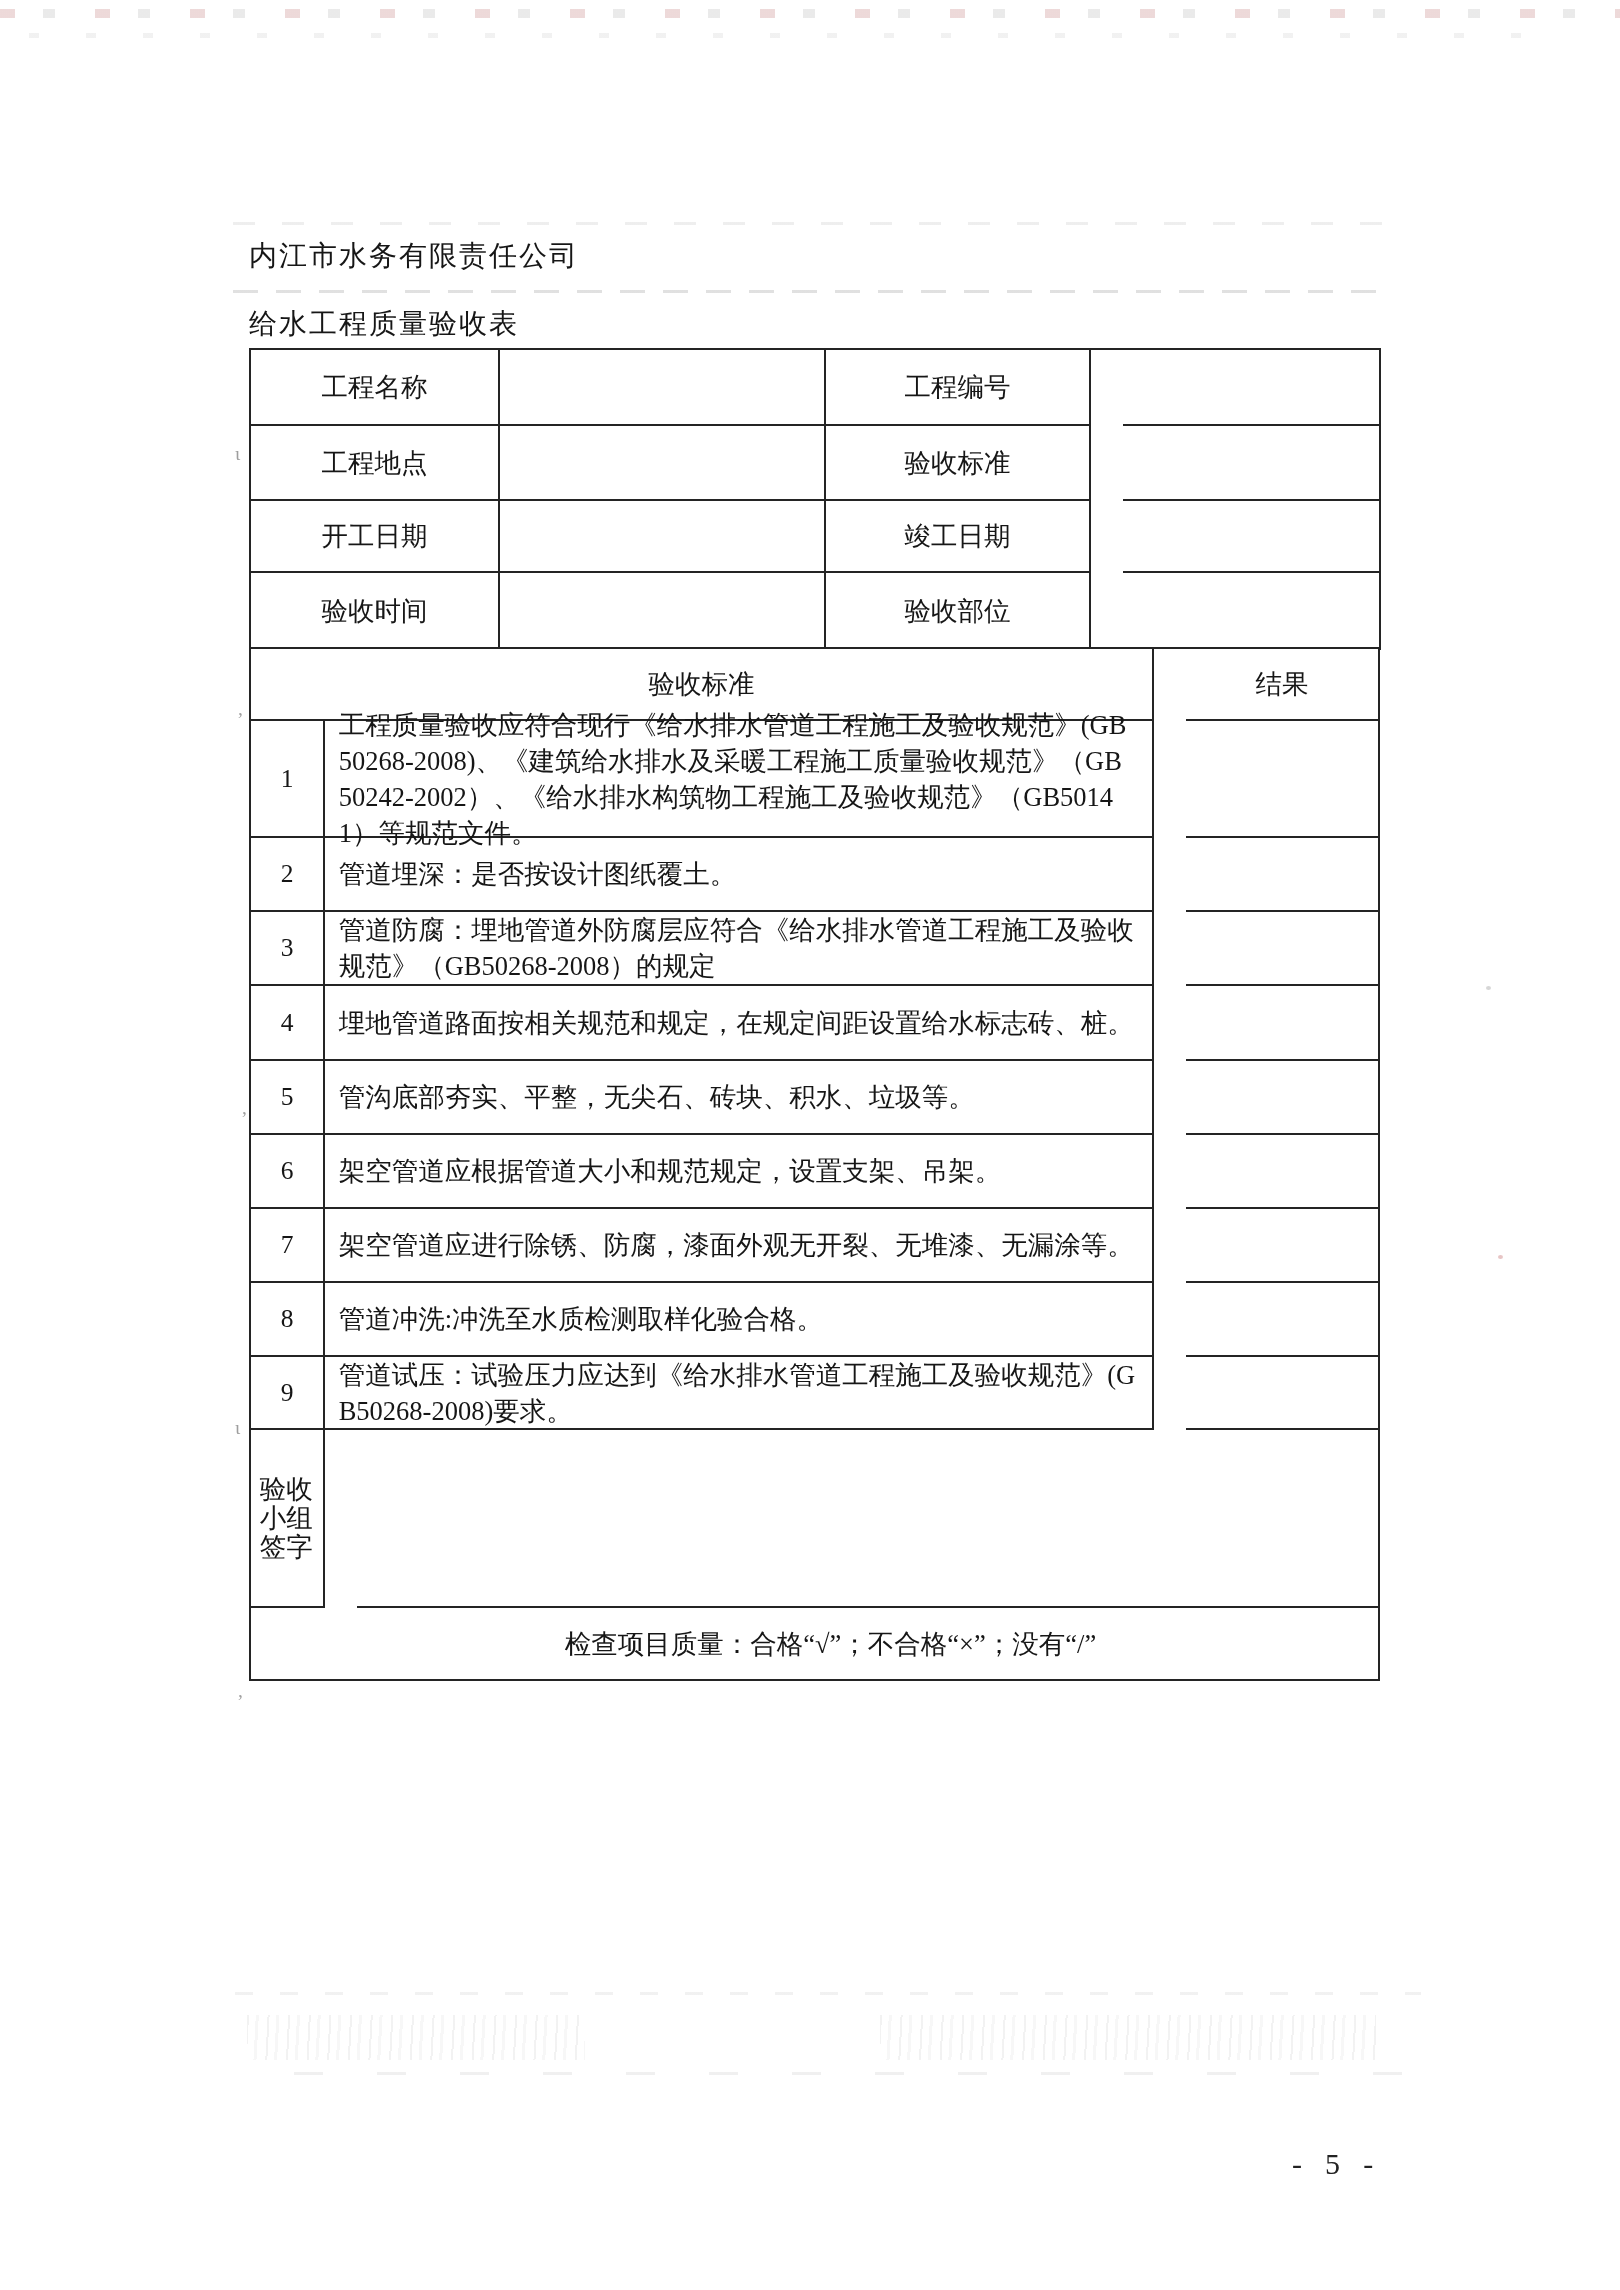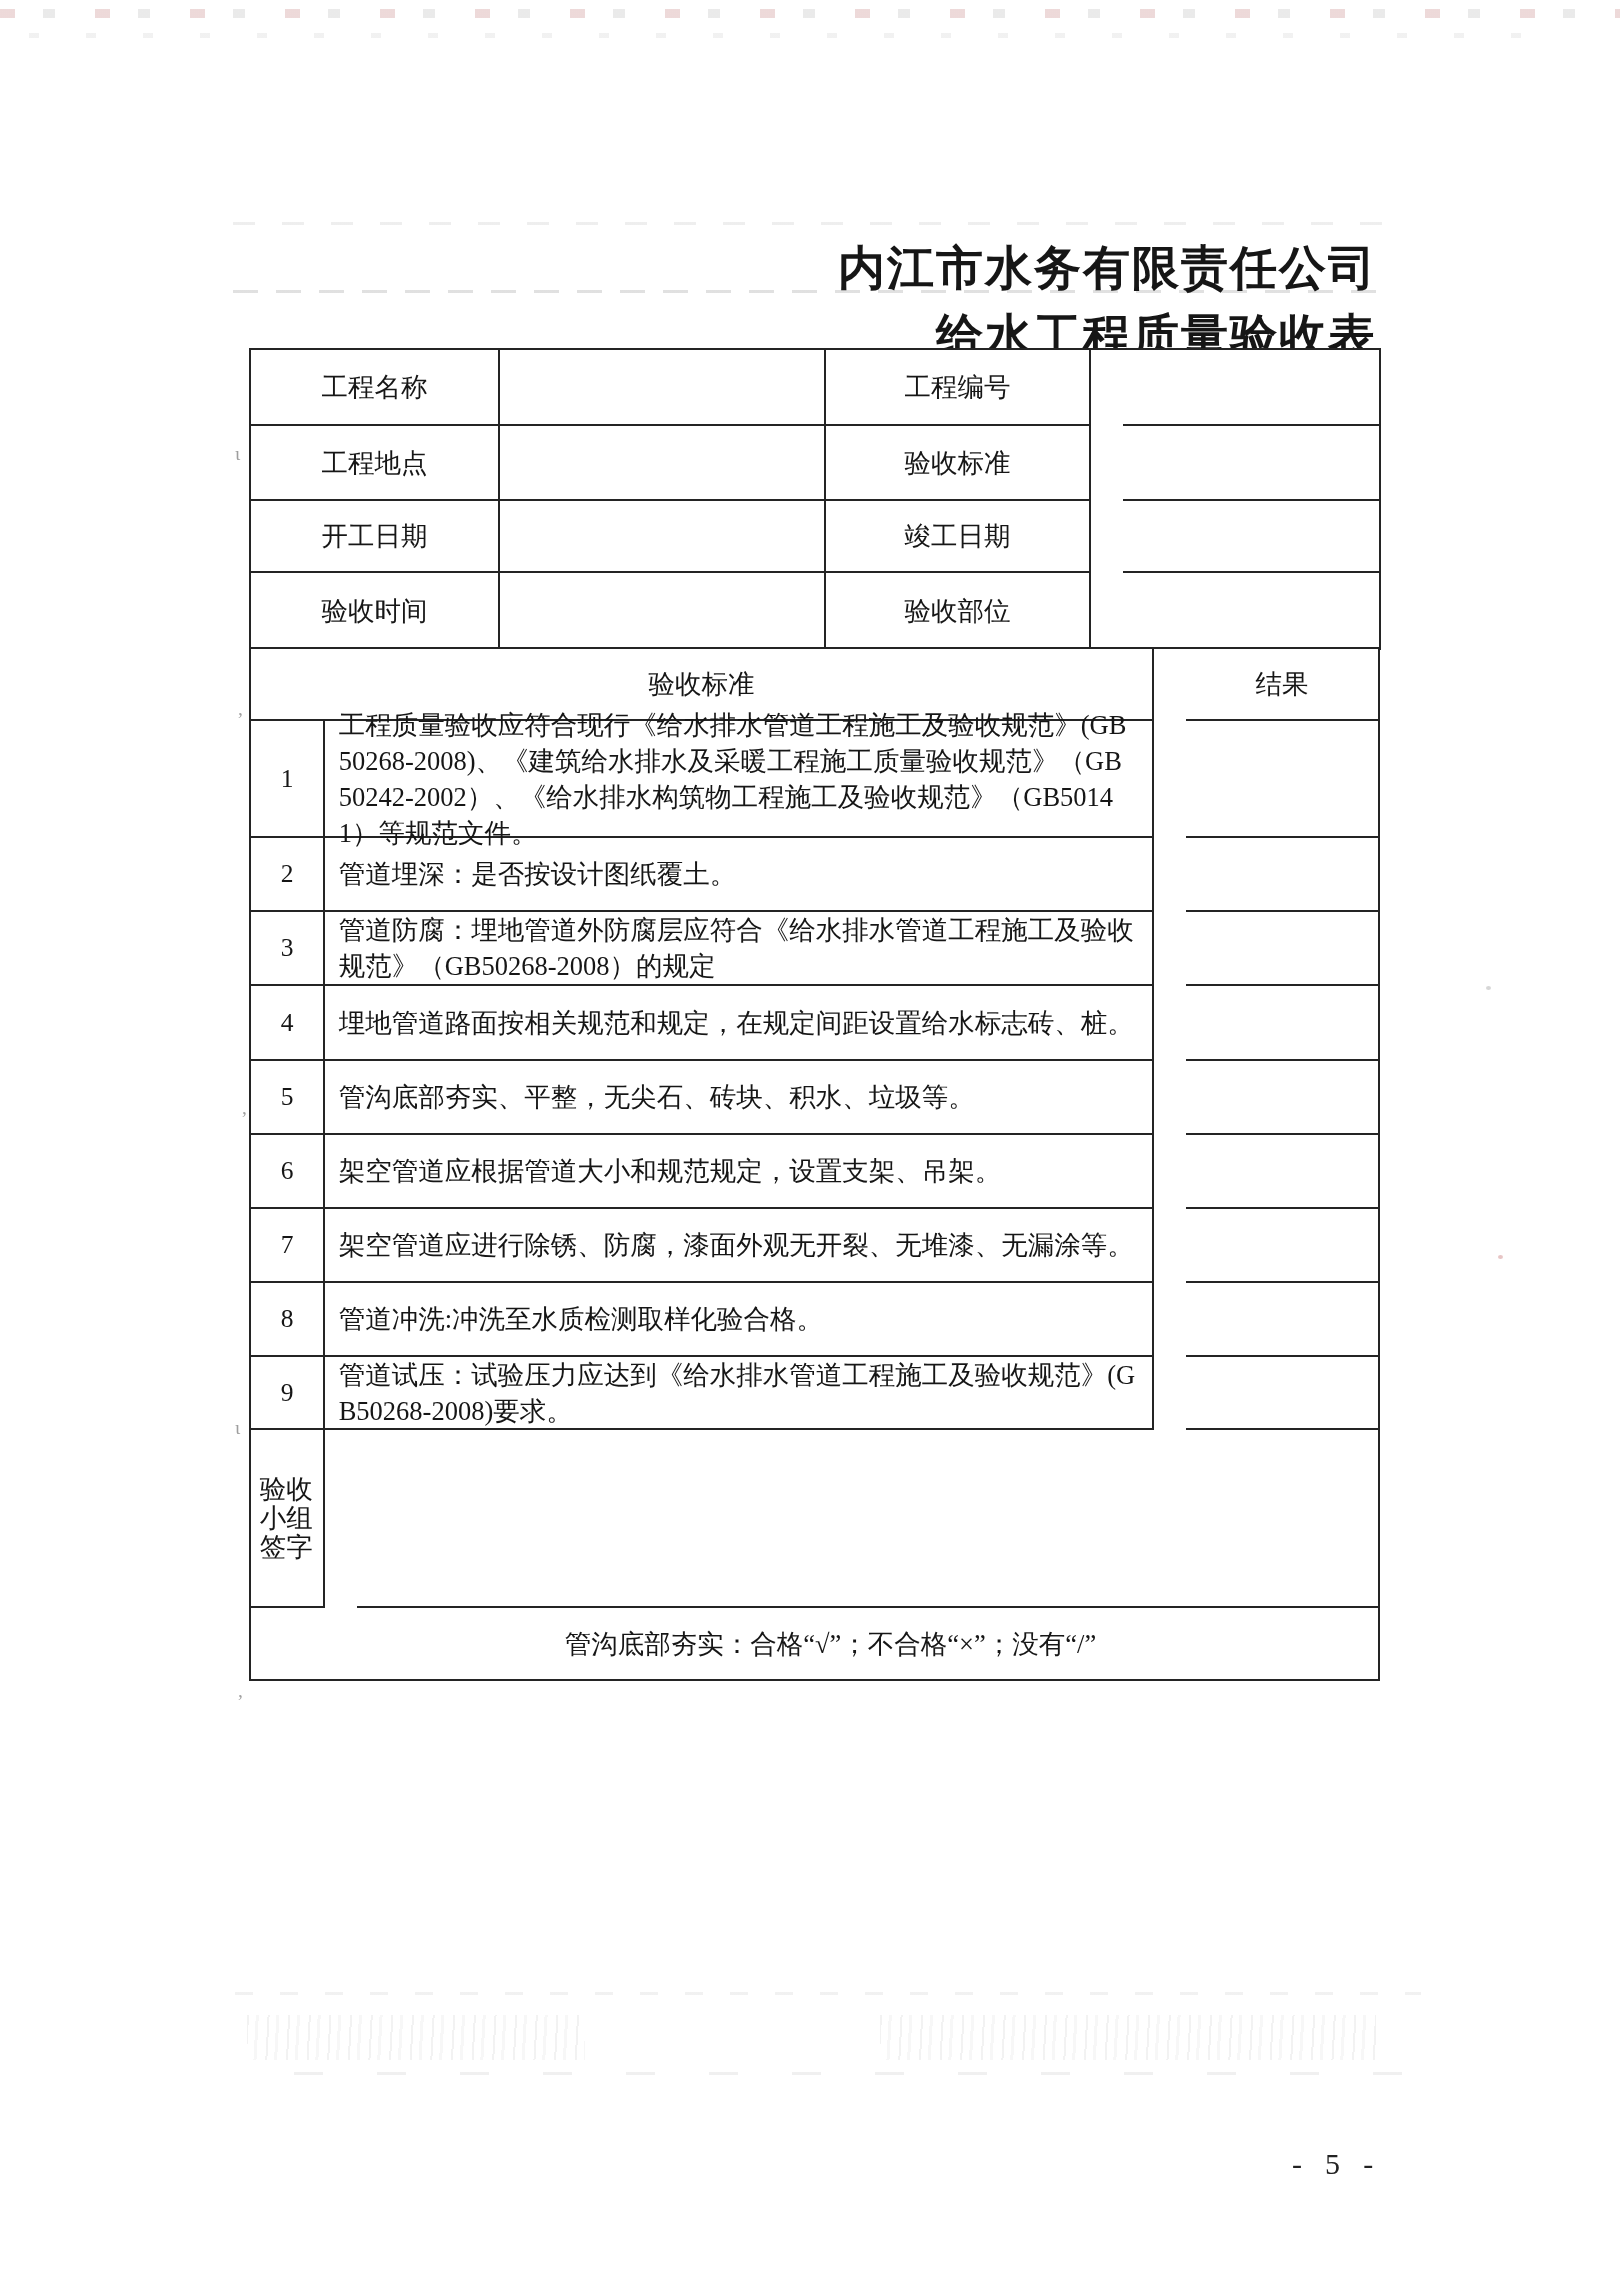--- a/index.html
+++ b/index.html
@@ -7,22 +7,22 @@
     position:relative;
     width:1620px;height:2291px;
     background:#ffffff;
     font-family:"Liberation Serif","DejaVu Serif",serif;
     color:#161616;
     overflow:hidden;
   }
   
   .title{
     position:absolute;left:249px;width:1128px;
-    text-align:right;font-weight:bold;
-    font-size:47px;letter-spacing:2px;white-space:nowrap;
+    text-align:left;font-weight:normal;
+    font-size:28px;letter-spacing:2px;white-space:nowrap;
   }
   .title1{top:237px;}
   .title2{top:305px;}
   
   .grid{position:absolute;display:grid;border:2.9px solid #242424;box-sizing:border-box;background:#fff;}
   .cell{
     border-right:2px solid #242424;border-bottom:2px solid #242424;
     box-sizing:border-box;display:flex;align-items:center;
     font-size:26.5px;line-height:36px;
   }
@@ -178,19 +178,19 @@
 
     <div class="cell num">9</div>
     <div class="cell std">管道试压：试验压力应达到《给水排水管道工程施工及验收规范》(GB50268-2008)要求。</div>
     <div class="cell no-r"></div>
 
     <div class="cell num">
       <span class="sig-label">验收小组签字</span>
     </div>
     <div class="cell no-r span23"></div>
 
-    <div class="cell center no-r no-b span3">管沟底部夯实：合格“√”；不合格“×”；没有“/”</div>
+    <div class="cell center no-r no-b span3">检查项目质量：合格“√”；不合格“×”；没有“/”</div>
   </div>
 
   <div class="page-number">- 5 -</div>
 
 </div>
 
 
 </body></html>

